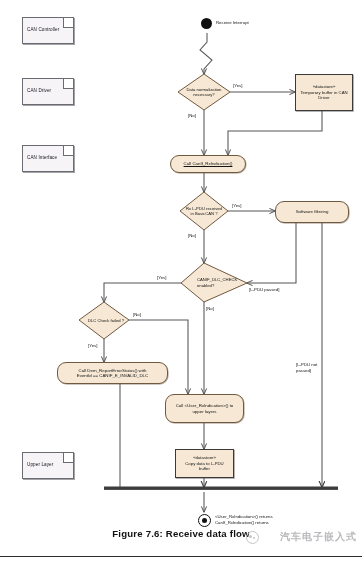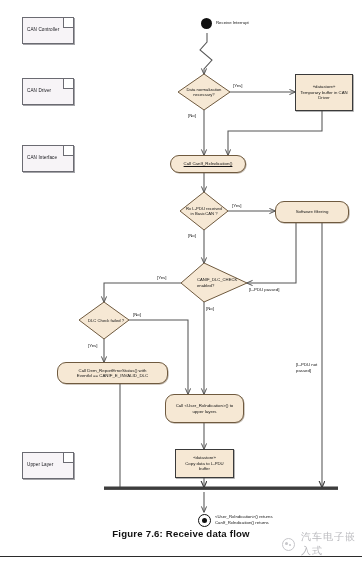--- a/index.html
+++ b/index.html
@@ -34,22 +34,22 @@
 
   .startnode{position:absolute;width:11px;height:11px;border-radius:50%;
        background:#111111;}
   .endnode{position:absolute;width:11px;height:11px;border-radius:50%;
        background:#ffffff;border:1.1px solid #111111;}
   .endnode:after{content:"";position:absolute;left:2.6px;top:2.6px;width:5.2px;height:5.2px;
        border-radius:50%;background:#111111;}
 
   .caption{position:absolute;left:0;top:528px;width:362px;text-align:center;
        font-weight:bold;font-size:9.6px;color:#111;letter-spacing:.2px;}
-  .wm{position:absolute;top:530px;left:246px;display:flex;align-items:center;gap:6px;
-       font-size:10px;color:#b9b9bd;font-weight:normal;letter-spacing:1px;margin-left:36px;}
+  .wm{position:absolute;top:530px;left:246px;display:flex;align-items:center;gap:21px;
+       font-size:10px;color:#b9b9bd;font-weight:bold;letter-spacing:1px;}
   .wmlogo{width:11px;height:11px;border-radius:50%;border:1px solid #c6c6ca;
        position:relative;flex:none;}
   .wmlogo:before{content:"";position:absolute;left:2px;top:3px;width:3px;height:3px;
        border-radius:50%;background:#c6c6ca;}
   .wmlogo:after{content:"";position:absolute;left:5.5px;top:5.5px;width:2px;height:2px;
        border-radius:50%;background:#c6c6ca;}
   .rule{position:absolute;left:0;top:556px;width:362px;height:1px;background:#2b2b2b;}
 </style>
 </head>
 <body>

